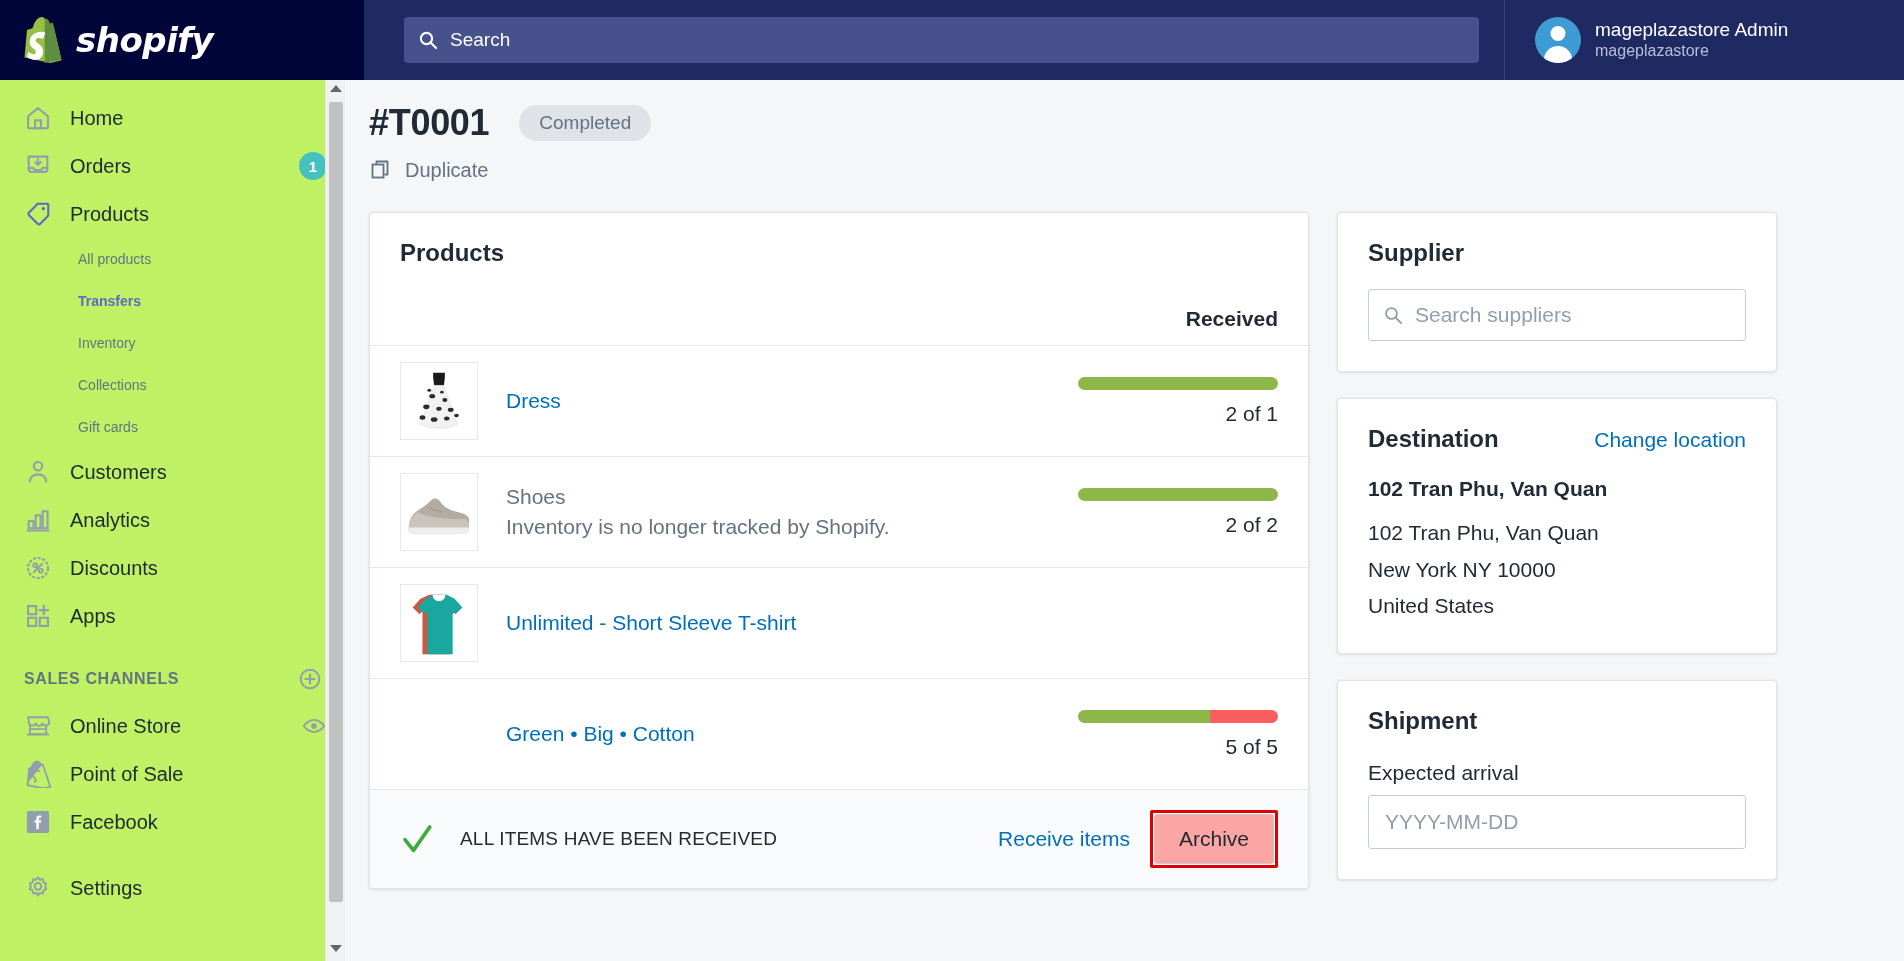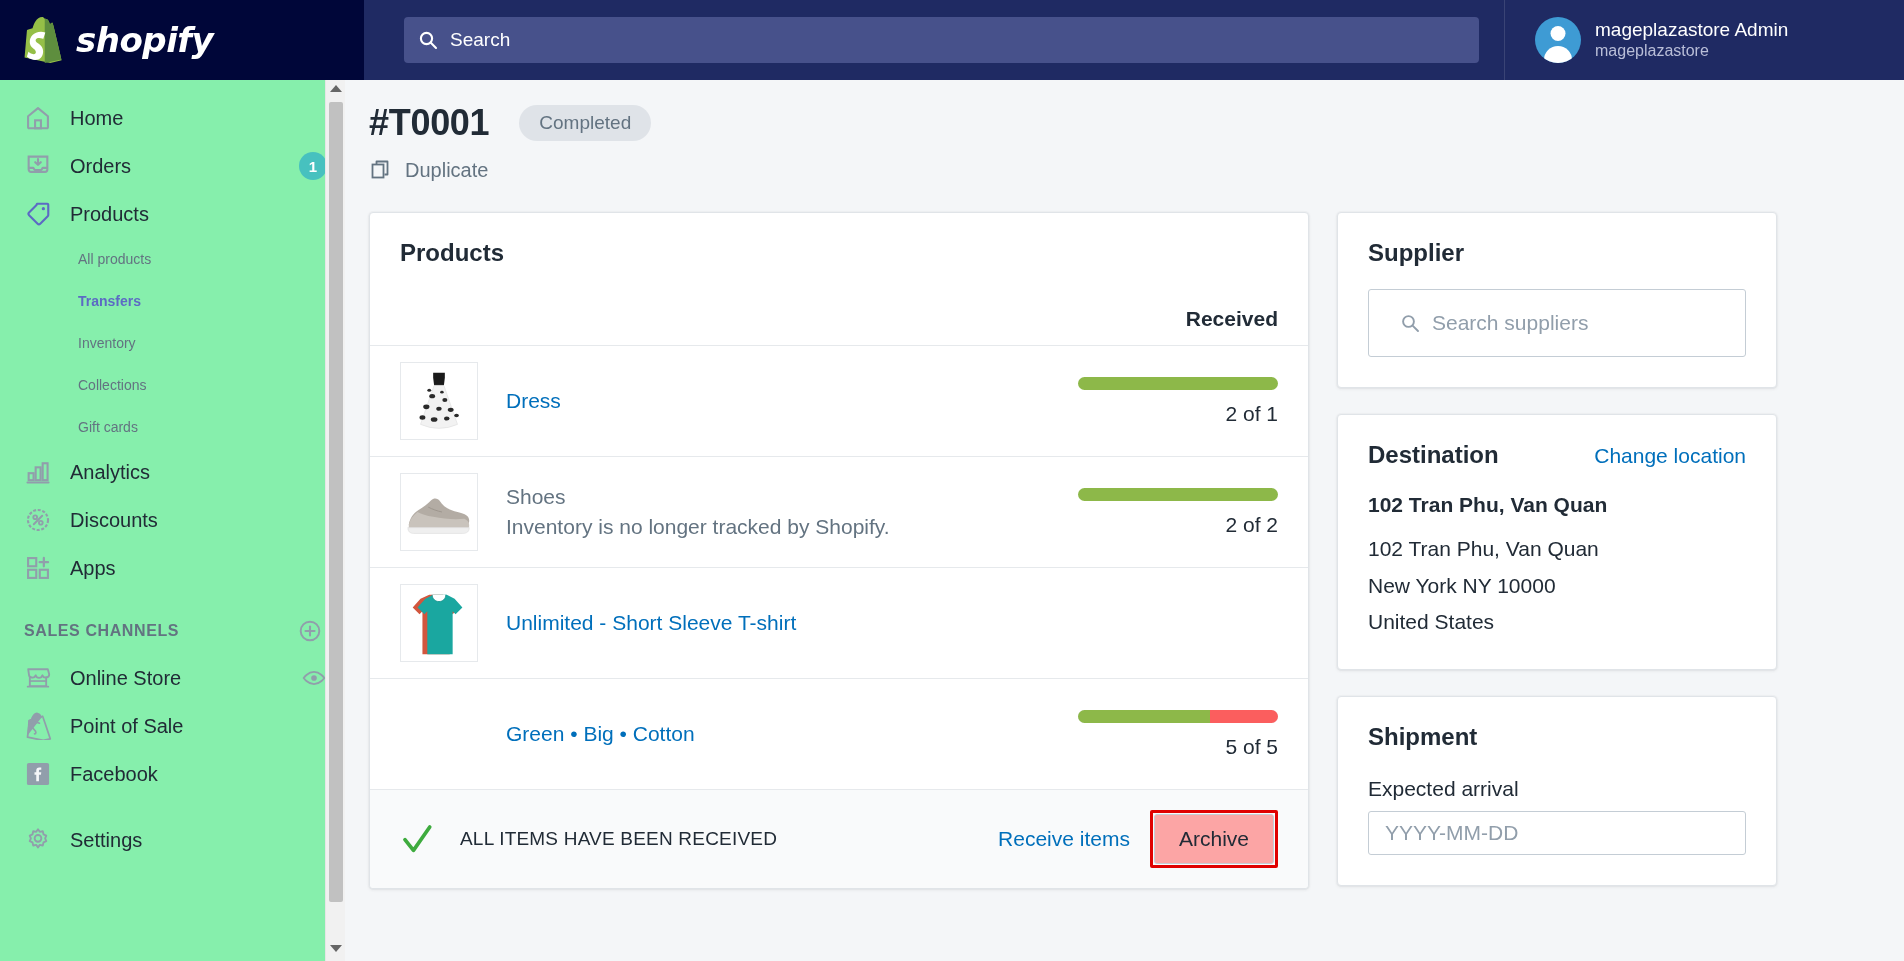--- a/index.html
+++ b/index.html
@@ -68,21 +68,21 @@
   }
   .user-main { color:#fff; font-size: 19px; line-height: 1.25; font-weight: 500;}
   .user-sub { color:#b9bed8; font-size: 16px; line-height: 1.3; }
 
   
   .shell { flex: 1; display: flex; min-height: 0; }
 
   
   .sidebar {
     width: 345px; flex: 0 0 345px;
-    background: #86efac;
+    background: #bef264;
     padding-top: 14px;
     position: relative;
     overflow: hidden;
   }
   .nav-item {
     display:flex; align-items:center; gap: 18px;
     height: 48px; padding-left: 24px; padding-right: 18px;
     cursor: pointer;
   }
   .nav-item .ico { width: 28px; height: 28px; flex:0 0 28px; display:block; }
@@ -199,31 +199,31 @@
     font-family: "Liberation Sans", sans-serif;
   }
 
   .rcard { background:#fff; border:1px solid #e0e4e8; border-radius:4px;
            box-shadow: 0 0 0 1px rgba(63,63,68,.02), 0 1px 3px rgba(63,63,68,.10);
            margin-bottom: 26px; padding: 26px 30px 30px 30px; }
   .rcard-head { display:flex; align-items:baseline; justify-content:space-between; }
   .rcard-title { font-size: 24px; font-weight:600; color:#212b36; }
   .rcard-link { font-size: 21px; color:#006fbb; cursor:pointer; }
   .field {
-    margin-top: 22px; height: 68px; border:1px solid #c4cdd5; border-radius:3px;
-    display:flex; align-items:center; gap:12px; padding: 0 31px; background:#fff;
+    margin-top: 22px; height: 52px; border:1px solid #c4cdd5; border-radius:3px;
+    display:flex; align-items:center; gap:12px; padding: 0 14px; background:#fff;
   }
   .field .fi { width:20px;height:20px;display:block;flex:0 0 20px; }
   .field .ftext { font-size: 21px; color:#919eab; }
   .addr-strong { margin-top: 24px; font-size: 21px; font-weight:bold; color:#212b36; }
   .addr-line { margin-top: 4px; font-size: 21px; color:#212b36; line-height: 1.55; }
   .addr-block { margin-top: 16px; }
   .fld-label { margin-top: 26px; font-size: 21px; color:#212b36; }
   .fld-input {
-    margin-top: 10px; height: 44px; border:1px solid #c4cdd5; border-radius:3px;
+    margin-top: 10px; height: 54px; border:1px solid #c4cdd5; border-radius:3px;
     display:flex; align-items:center; padding: 0 16px; background:#fff;
   }
   .fld-input .ftext { font-size: 21px; color:#919eab; }
 </style>
 </head>
 <body>
 
 <div class="topbar">
   <div class="brand">
     <svg class="brand-logo" viewBox="0 0 48 54">
@@ -294,20 +294,27 @@
         <span>Inventory</span>
       </div>
       <div class="subnav-item">
         <span>Collections</span>
       </div>
       <div class="subnav-item">
         <span>Gift cards</span>
       </div>
     </div>
 
+    <div class="nav-item">
+      <svg class="ico" viewBox="0 0 24 24">
+        <circle cx="12" cy="7" r="3.6" fill="none" stroke="#919eab" stroke-width="1.8"></circle>
+        <path d="M5 20c0-3.6 3.1-6 7-6s7 2.4 7 6" fill="none" stroke="#919eab" stroke-width="1.8" stroke-linecap="round"></path>
+      </svg>
+      <span class="lbl">Customers</span>
+    </div>
 
     <div class="nav-item">
       <svg class="ico" viewBox="0 0 24 24">
         <rect x="4" y="13" width="4.2" height="6" fill="none" stroke="#919eab" stroke-width="1.8"></rect>
         <rect x="10" y="8" width="4.2" height="11" fill="none" stroke="#919eab" stroke-width="1.8"></rect>
         <rect x="16" y="4.5" width="4.2" height="14.5" fill="none" stroke="#919eab" stroke-width="1.8"></rect>
         <line x1="3" y1="21" x2="21" y2="21" stroke="#919eab" stroke-width="1.8" stroke-linecap="round"></line>
       </svg>
       <span class="lbl">Analytics</span>
     </div>

